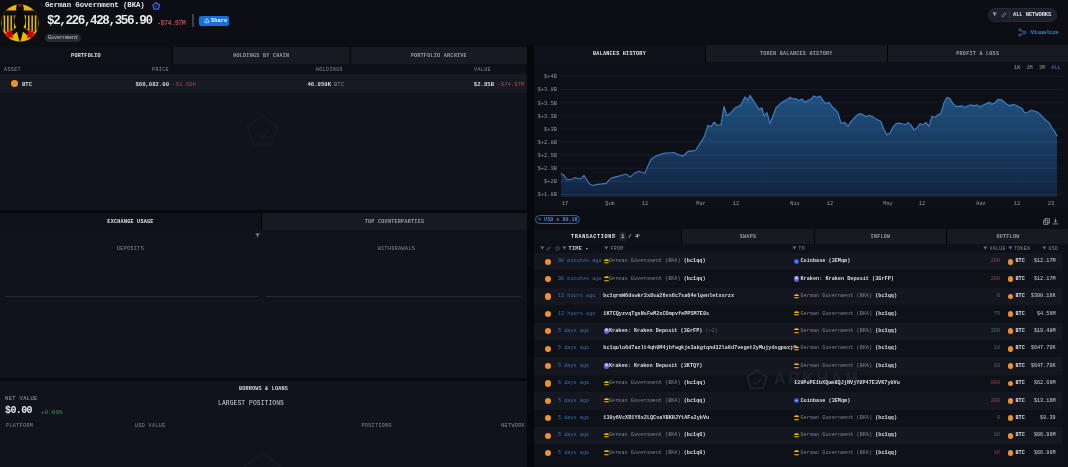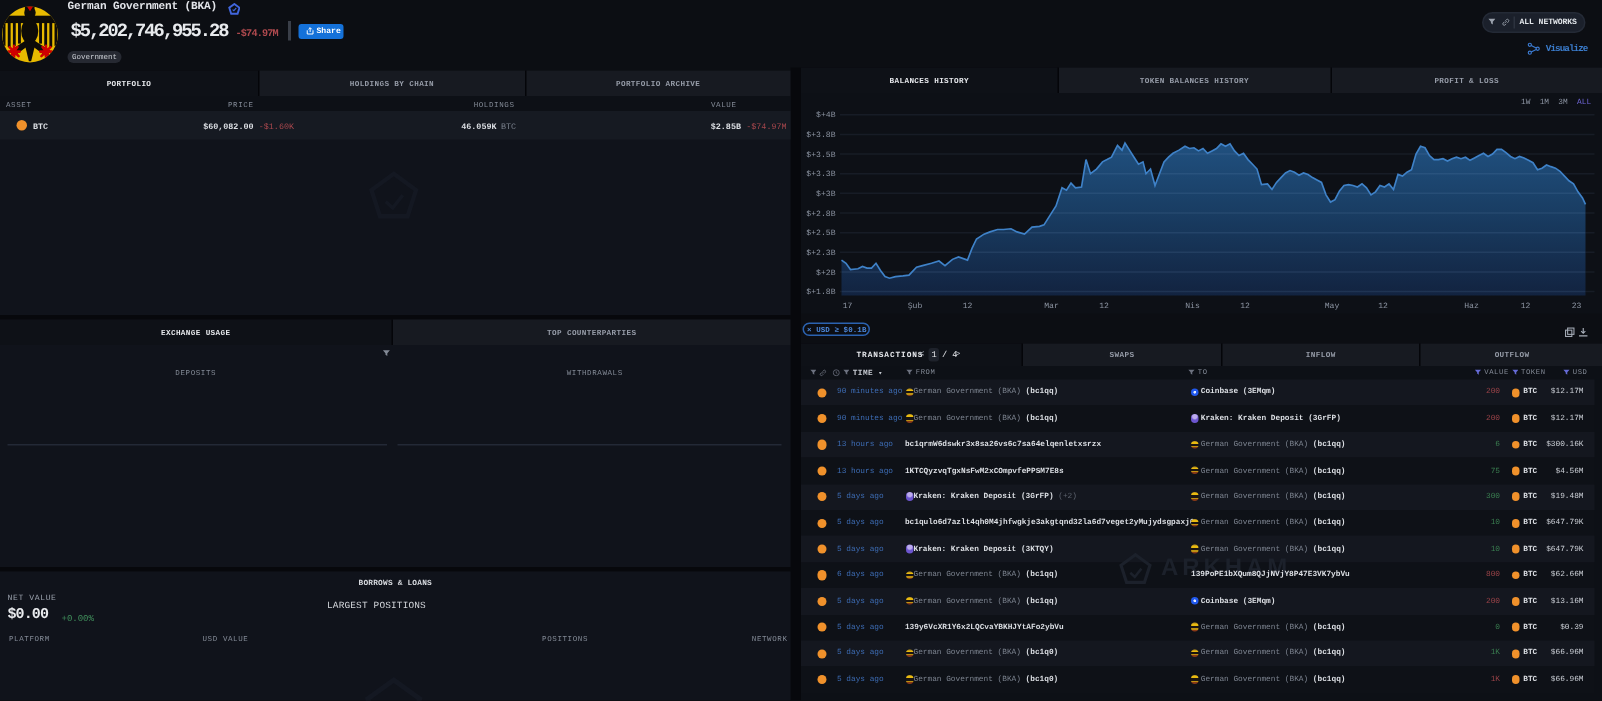--- a/index.html
+++ b/index.html
@@ -52,21 +52,21 @@
  <path d="M86 72 L70 88 M88 80 L68 80 M78 70 L78 90 M72 72 L84 88"></path>
 </g>
 <path d="M44 0 L56 0 L50 9 Z" fill="#cf0000"></path>
 </g>
 </svg>
 <span style="position:absolute;left:45px;top:1px;font-size:7.4px;font-weight:bold;color:#e3e5ea;letter-spacing:-0.1px">German Government (BKA)</span>
 <svg width="8.5" height="8.5" viewBox="0 0 10 10" style="position:absolute;left:151.5px;top:1.5px">
 <path d="M5 .8 9 3.7 7.5 8.4h-5L1 3.7z" fill="none" stroke="#4166dd" stroke-width="1.5"></path>
 <path d="M3.6 5.2 4.6 6 6.5 3.9" stroke="#4166dd" stroke-width="0.9" fill="none"></path>
 </svg>
-<span style="position:absolute;left:47px;top:14px;font-size:12.5px;font-weight:bold;color:#e8eaed;letter-spacing:-1.35px">$5,202,746,955.28</span>
+<span style="position:absolute;left:47px;top:14px;font-size:12.5px;font-weight:bold;color:#e8eaed;letter-spacing:-1.35px">$2,226,428,356.90</span>
 <span style="position:absolute;left:157px;top:18.5px;font-size:6.8px;font-weight:bold;color:#b04a4f;letter-spacing:-0.55px">-$74.97M</span>
 <span style="position:absolute;left:192px;top:14px;width:1.5px;height:13px;background:#3a3f49"></span>
 <span style="position:absolute;left:199px;top:16px;width:30px;height:10px;background:#1471d9;border-radius:2px">
       <svg width="5.5" height="5.5" viewBox="0 0 10 10" style="position:absolute;left:5px;top:2.4px">
 <path d="M1.5 4v4.5H8.5V4M5 6V1M3 2.8 5 .8l2 2" stroke="#fff" stroke-width="1.2" fill="none"></path>
       </svg>
   <span style="position:absolute;left:12px;top:2.2px;font-size:5.4px;font-weight:bold;color:#fff">Share</span>
     </span>
 <span style="position:absolute;left:45px;top:33.5px;width:36px;height:8.5px;background:#262932;border-radius:4.5px;text-align:center;font-size:5px;color:#c9ccd2;line-height:8.5px">Government</span>
 

